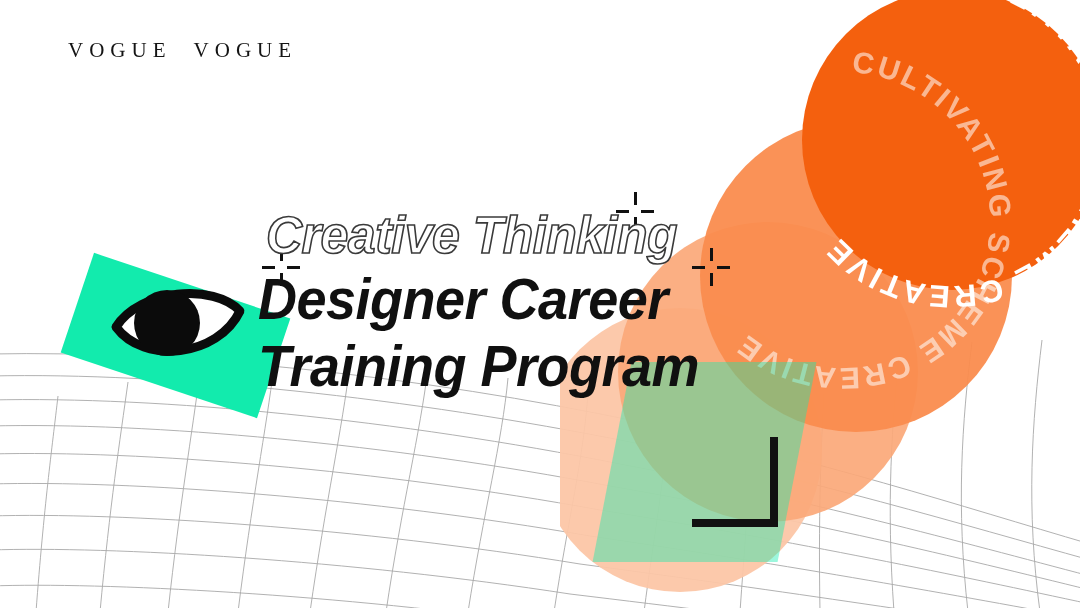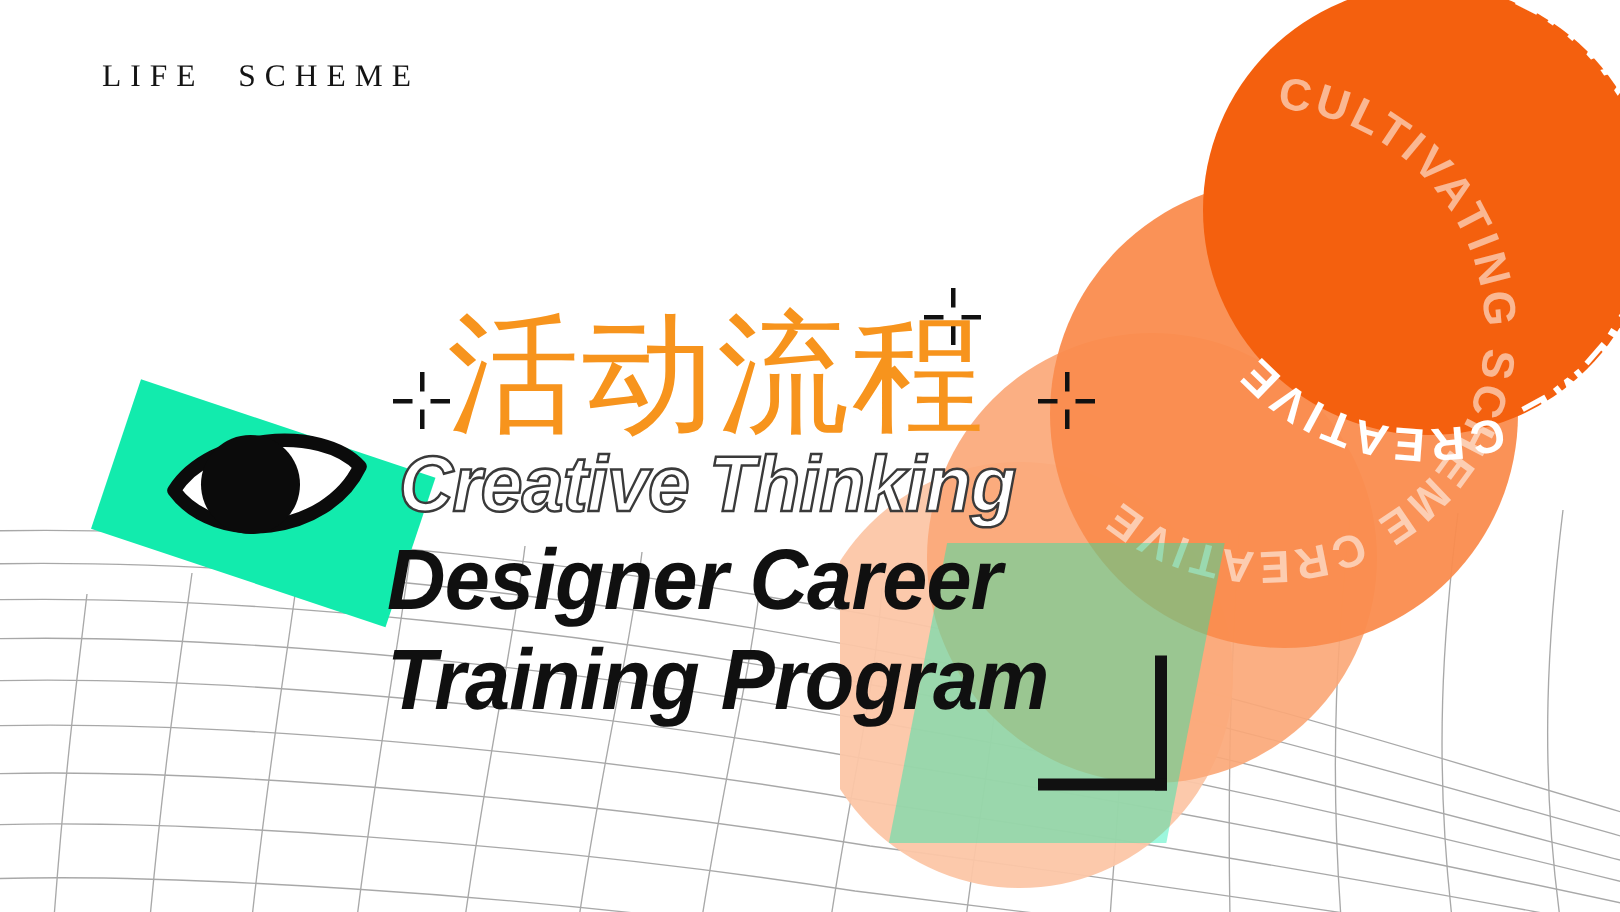--- a/index.html
+++ b/index.html
@@ -163,21 +163,21 @@
       <path d="M588,62 C 584,126 568,190 554,282"></path>
       <path d="M668,82 C 666,144 654,204 644,282"></path>
       <path d="M748,108 C 750,166 744,222 740,282"></path>
       <path d="M826,26 C 822,96 818,168 820,282"></path>
       <path d="M900,16 C 892,92 886,172 894,282"></path>
       <path d="M972,12 C 962,92 956,176 968,282"></path>
       <path d="M1042,10 C 1032,92 1026,178 1040,282"></path>
     </g>
   </svg>
 
-  <div class="brand">LIFE  SCHEME</div>
+  <div class="brand">VOGUE  VOGUE</div>
 
   <svg class="circle-stack" viewBox="0 0 620 640">
     <defs>
       <path id="ring-dark" d="M 390,148 m -148,0 a 148,148 0 1,1 296,0 a 148,148 0 1,1 -296,0"></path>
       <path id="ring-mid" d="M 282,230 m -148,0 a 148,148 0 1,1 296,0 a 148,148 0 1,1 -296,0"></path>
     </defs>
 
     <circle cx="120" cy="460" r="142" fill="#FCC6A6" opacity="0.95"></circle>
 
     <circle cx="208" cy="382" r="150" fill="#FBA878" opacity="0.92"></circle>
@@ -221,21 +221,20 @@
       <i class="v1"></i>
       <i class="v2"></i>
   </div>
 
   <div class="bracket">
     <div class="vbar"></div>
     <div class="hbar"></div>
   </div>
 
   <div class="headlines">
-    <div class="cn-title">活动流程</div>
     <div class="en-outline">Creative Thinking</div>
     <div class="en-bold">
       <span class="l1">Designer Career</span>
       <span class="l2">Training Program</span>
     </div>
   </div>
 
 </div>
 
 </body></html>

